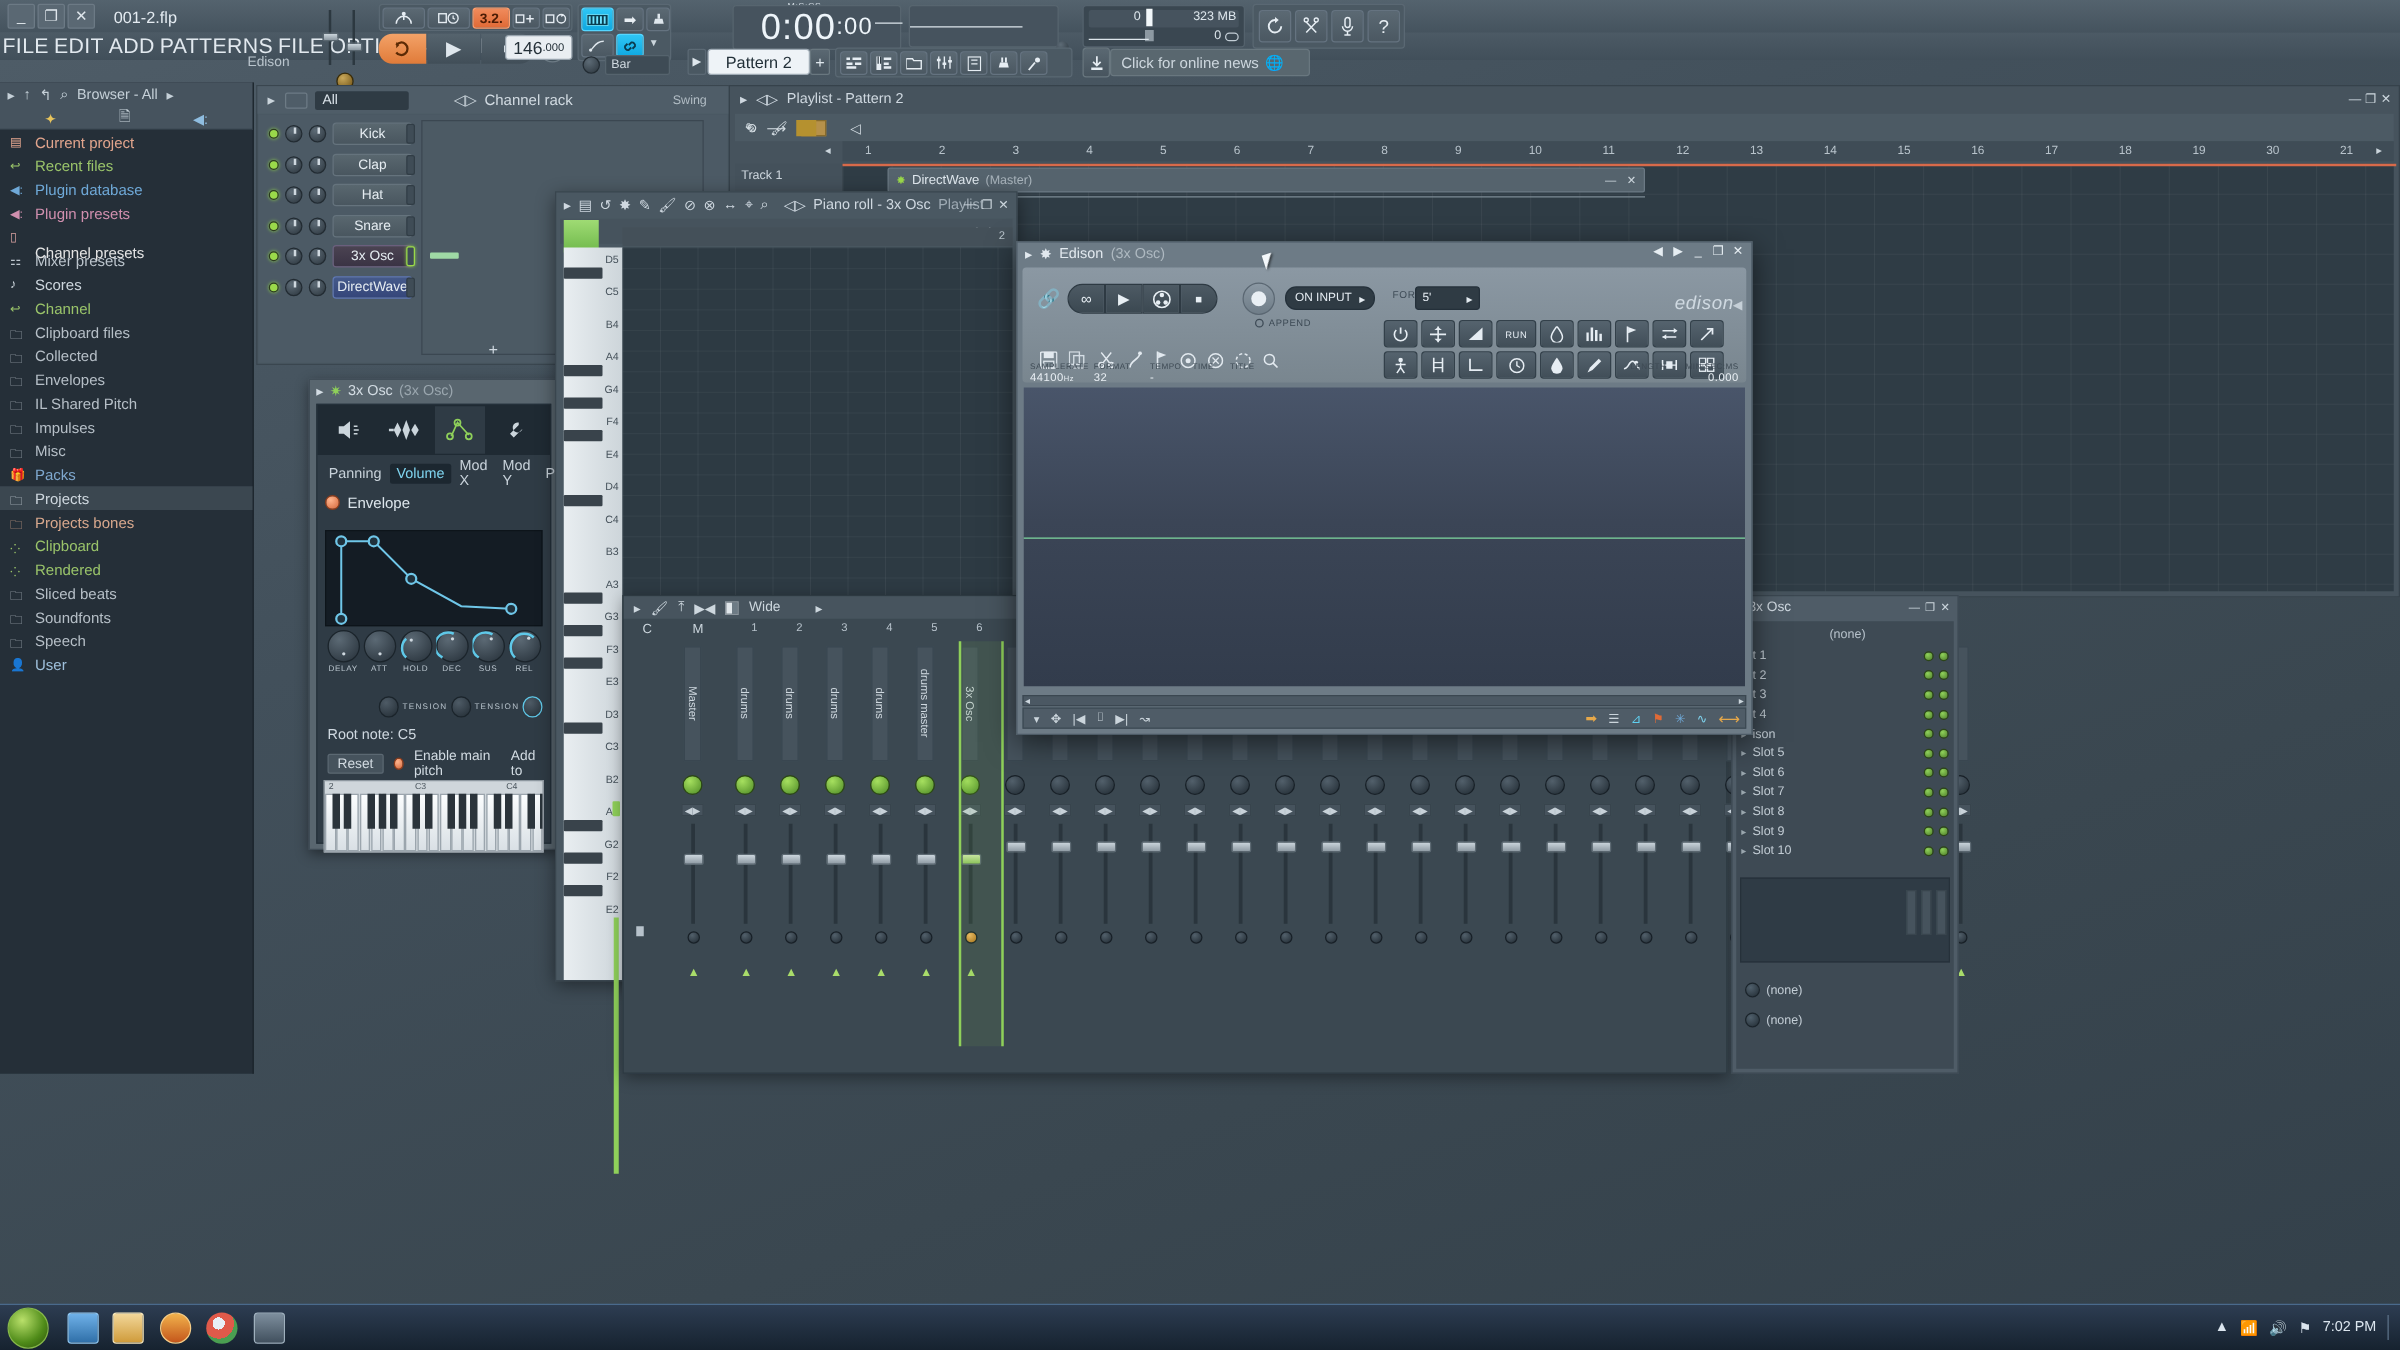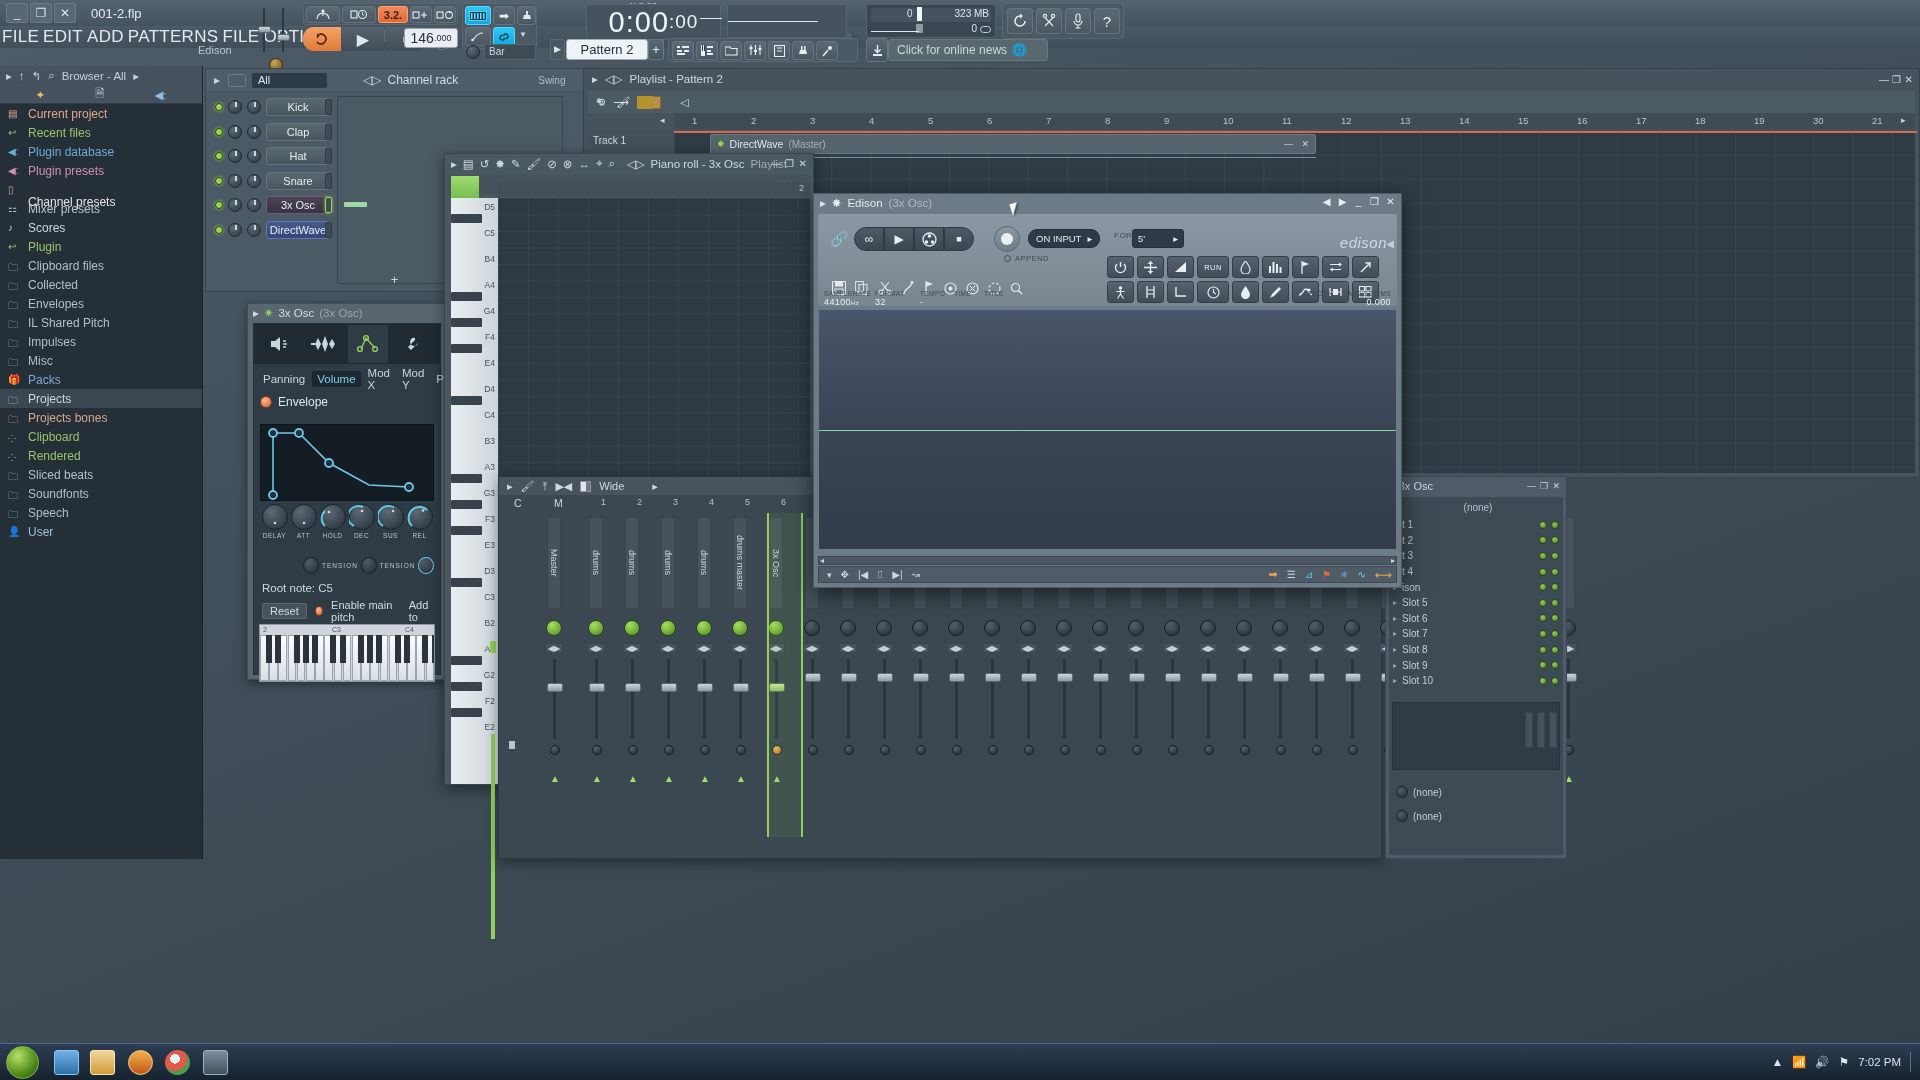--- a/index.html
+++ b/index.html
@@ -531,21 +531,21 @@
         <div class="bitem">
           <span class="bico" style="color: rgb(188, 197, 205); font-size: 10px;">⚏</span>
           <span style="color: rgb(188, 197, 205);">Mixer presets</span>
         </div>
         <div class="bitem">
           <span class="bico" style="color: rgb(205, 214, 221); font-size: 10px;">♪</span>
           <span style="color: rgb(205, 214, 221);">Scores</span>
         </div>
         <div class="bitem">
           <span class="bico" style="color: rgb(154, 196, 106); font-size: 10px;">↩</span>
-          <span style="color: rgb(154, 196, 106);">Plugin</span>
+          <span style="color: rgb(154, 196, 106);">Channel</span>
         </div>
         <div class="bitem">
           <span class="bico" style="color: rgb(182, 191, 199); font-size: 10px;">🗀</span>
           <span style="color: rgb(182, 191, 199);">Clipboard files</span>
         </div>
         <div class="bitem">
           <span class="bico" style="color: rgb(182, 191, 199); font-size: 10px;">🗀</span>
           <span style="color: rgb(182, 191, 199);">Collected</span>
         </div>
         <div class="bitem">

